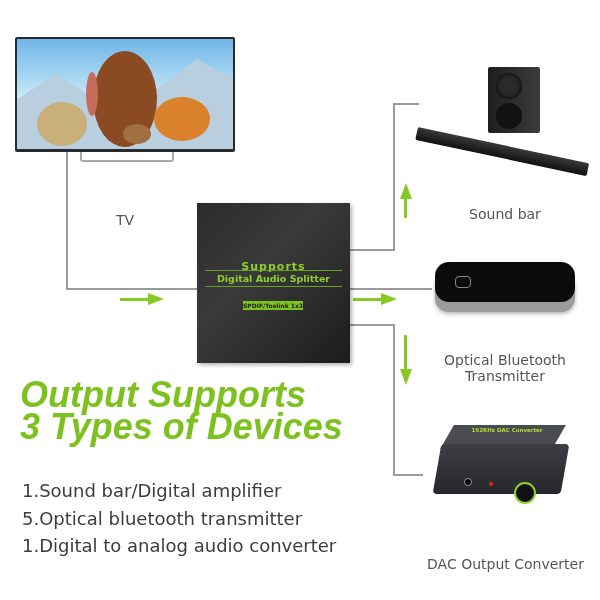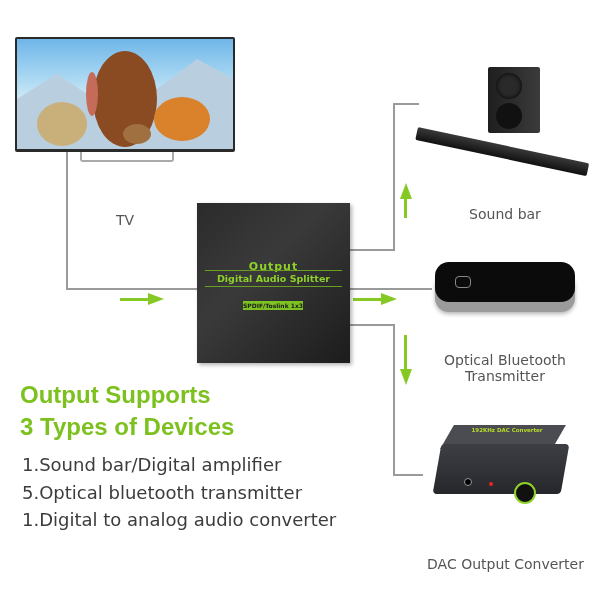--- a/index.html
+++ b/index.html
@@ -31,22 +31,22 @@
   .soundbar{left:418px;top:127px;width:175px;height:13px;background:linear-gradient(180deg,#3a3a3a,#111);transform:rotate(12deg);transform-origin:left top;border-radius:2px;}
   .bt{left:435px;top:262px;width:140px;height:40px;background:#0b0b0b;border-radius:14px;box-shadow:0 10px 0 #9b9b9b,0 12px 4px rgba(0,0,0,.3);}
   .bt-logo{left:20px;top:14px;width:14px;height:10px;border:1px solid #888;border-radius:4px;}
   .dac{left:437px;top:444px;width:128px;height:50px;background:linear-gradient(180deg,#3d3f45,#25272b);border-radius:4px;transform:skewX(-10deg);}
   .dac-top{left:447px;top:425px;width:112px;height:24px;background:#4a4c52;transform:skewX(-30deg);}
   .dac-text{left:0;width:100%;top:2px;text-align:center;color:#b8dc2a;font-size:5.5px;font-weight:bold;}
   .knob{left:514px;top:482px;width:18px;height:18px;border-radius:50%;background:#111;border:2px solid #8ed12a;}
   .led{left:489px;top:482px;width:4px;height:4px;border-radius:50%;background:#e22;}
   .jack{left:464px;top:478px;width:6px;height:6px;border-radius:50%;background:#000;border:1px solid #999;}
   
-  .headline{left:20px;top:379px;color:#7dc11f;font-weight:bold;font-size:24px;line-height:32px;font-family:"Liberation Sans","DejaVu Sans",sans-serif;}
-  .list{left:22px;top:451px;color:#3c3c3c;font-size:18px;line-height:27.5px;font-family:"DejaVu Sans",sans-serif;}
+  .headline{left:20px;top:379px;color:#7dc11f;font-weight:bold;font-size:36px;line-height:32px;font-family:"Liberation Sans","DejaVu Sans",sans-serif;font-style:italic;}
+  .list{left:22px;top:477px;color:#3c3c3c;font-size:18px;line-height:27.5px;font-family:"DejaVu Sans",sans-serif;}
   .list div{white-space:nowrap;}
 </style>
 </head>
 <body>
 
 <div class="abs tv-frame"></div>
 <div class="abs tv-screen">
   <svg width="216" height="110">
     <path d="M0 60 L40 35 L70 55 L100 30 L140 50 L180 20 L216 40 L216 110 L0 110Z" fill="#b9cfe0"></path>
     <ellipse cx="108" cy="60" rx="32" ry="48" fill="#8a4a22"></ellipse>
@@ -83,21 +83,21 @@
 <div>
   <div class="arr-h" style="left:353px;top:298px;width:30px;"></div>
   <div class="tri-r" style="left:381px;top:293px;"></div>
 </div>
 <div>
   <div class="arr-v" style="left:404px;top:335px;height:35px;"></div>
   <div class="tri-d" style="left:400px;top:369px;"></div>
 </div>
 
 <div class="abs splitter">
-  <div class="abs brand">Output</div>
+  <div class="abs brand">Supports</div>
   <div class="abs prod">Digital Audio Splitter</div>
   <div class="abs sub">SPDIF/Toslink 1x3</div>
 </div>
 
 <div class="abs subwoofer">
   <div class="abs woof1"></div>
     <div class="abs woof2"></div>
 </div>
 <div class="abs soundbar"></div>
 <div class="label" style="left:455px;top:170px;width:100px;">Sound bar</div>

